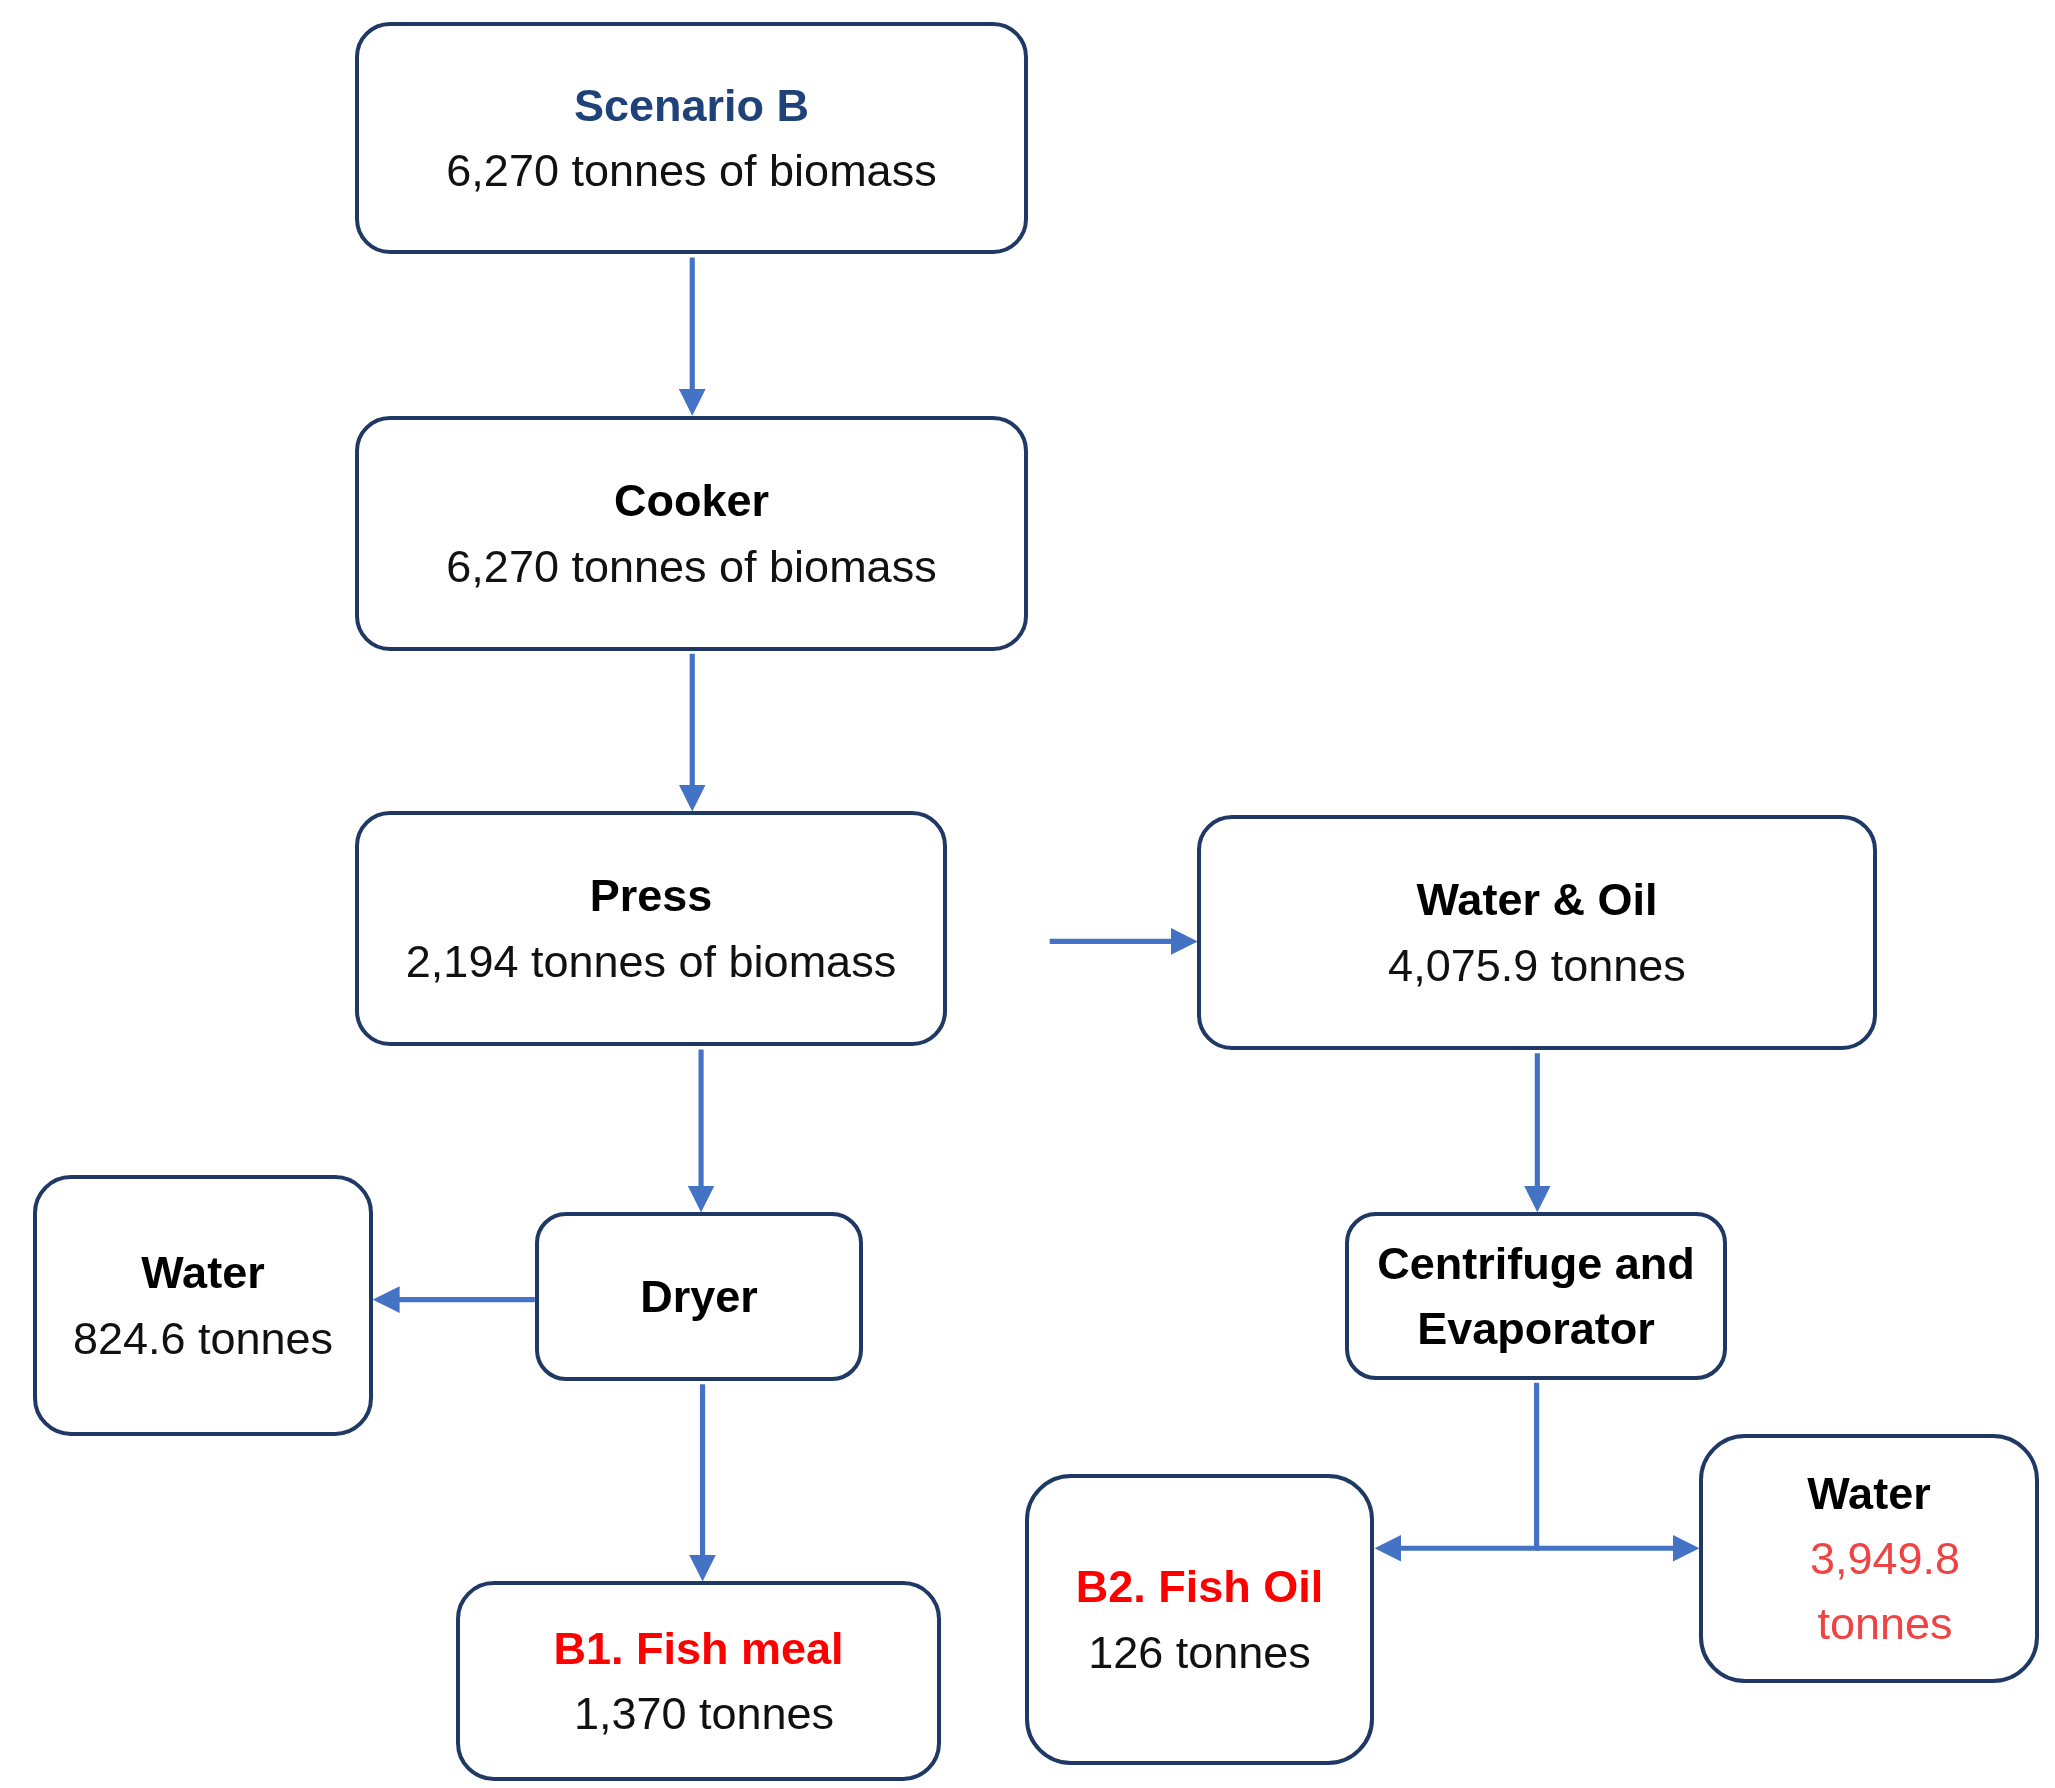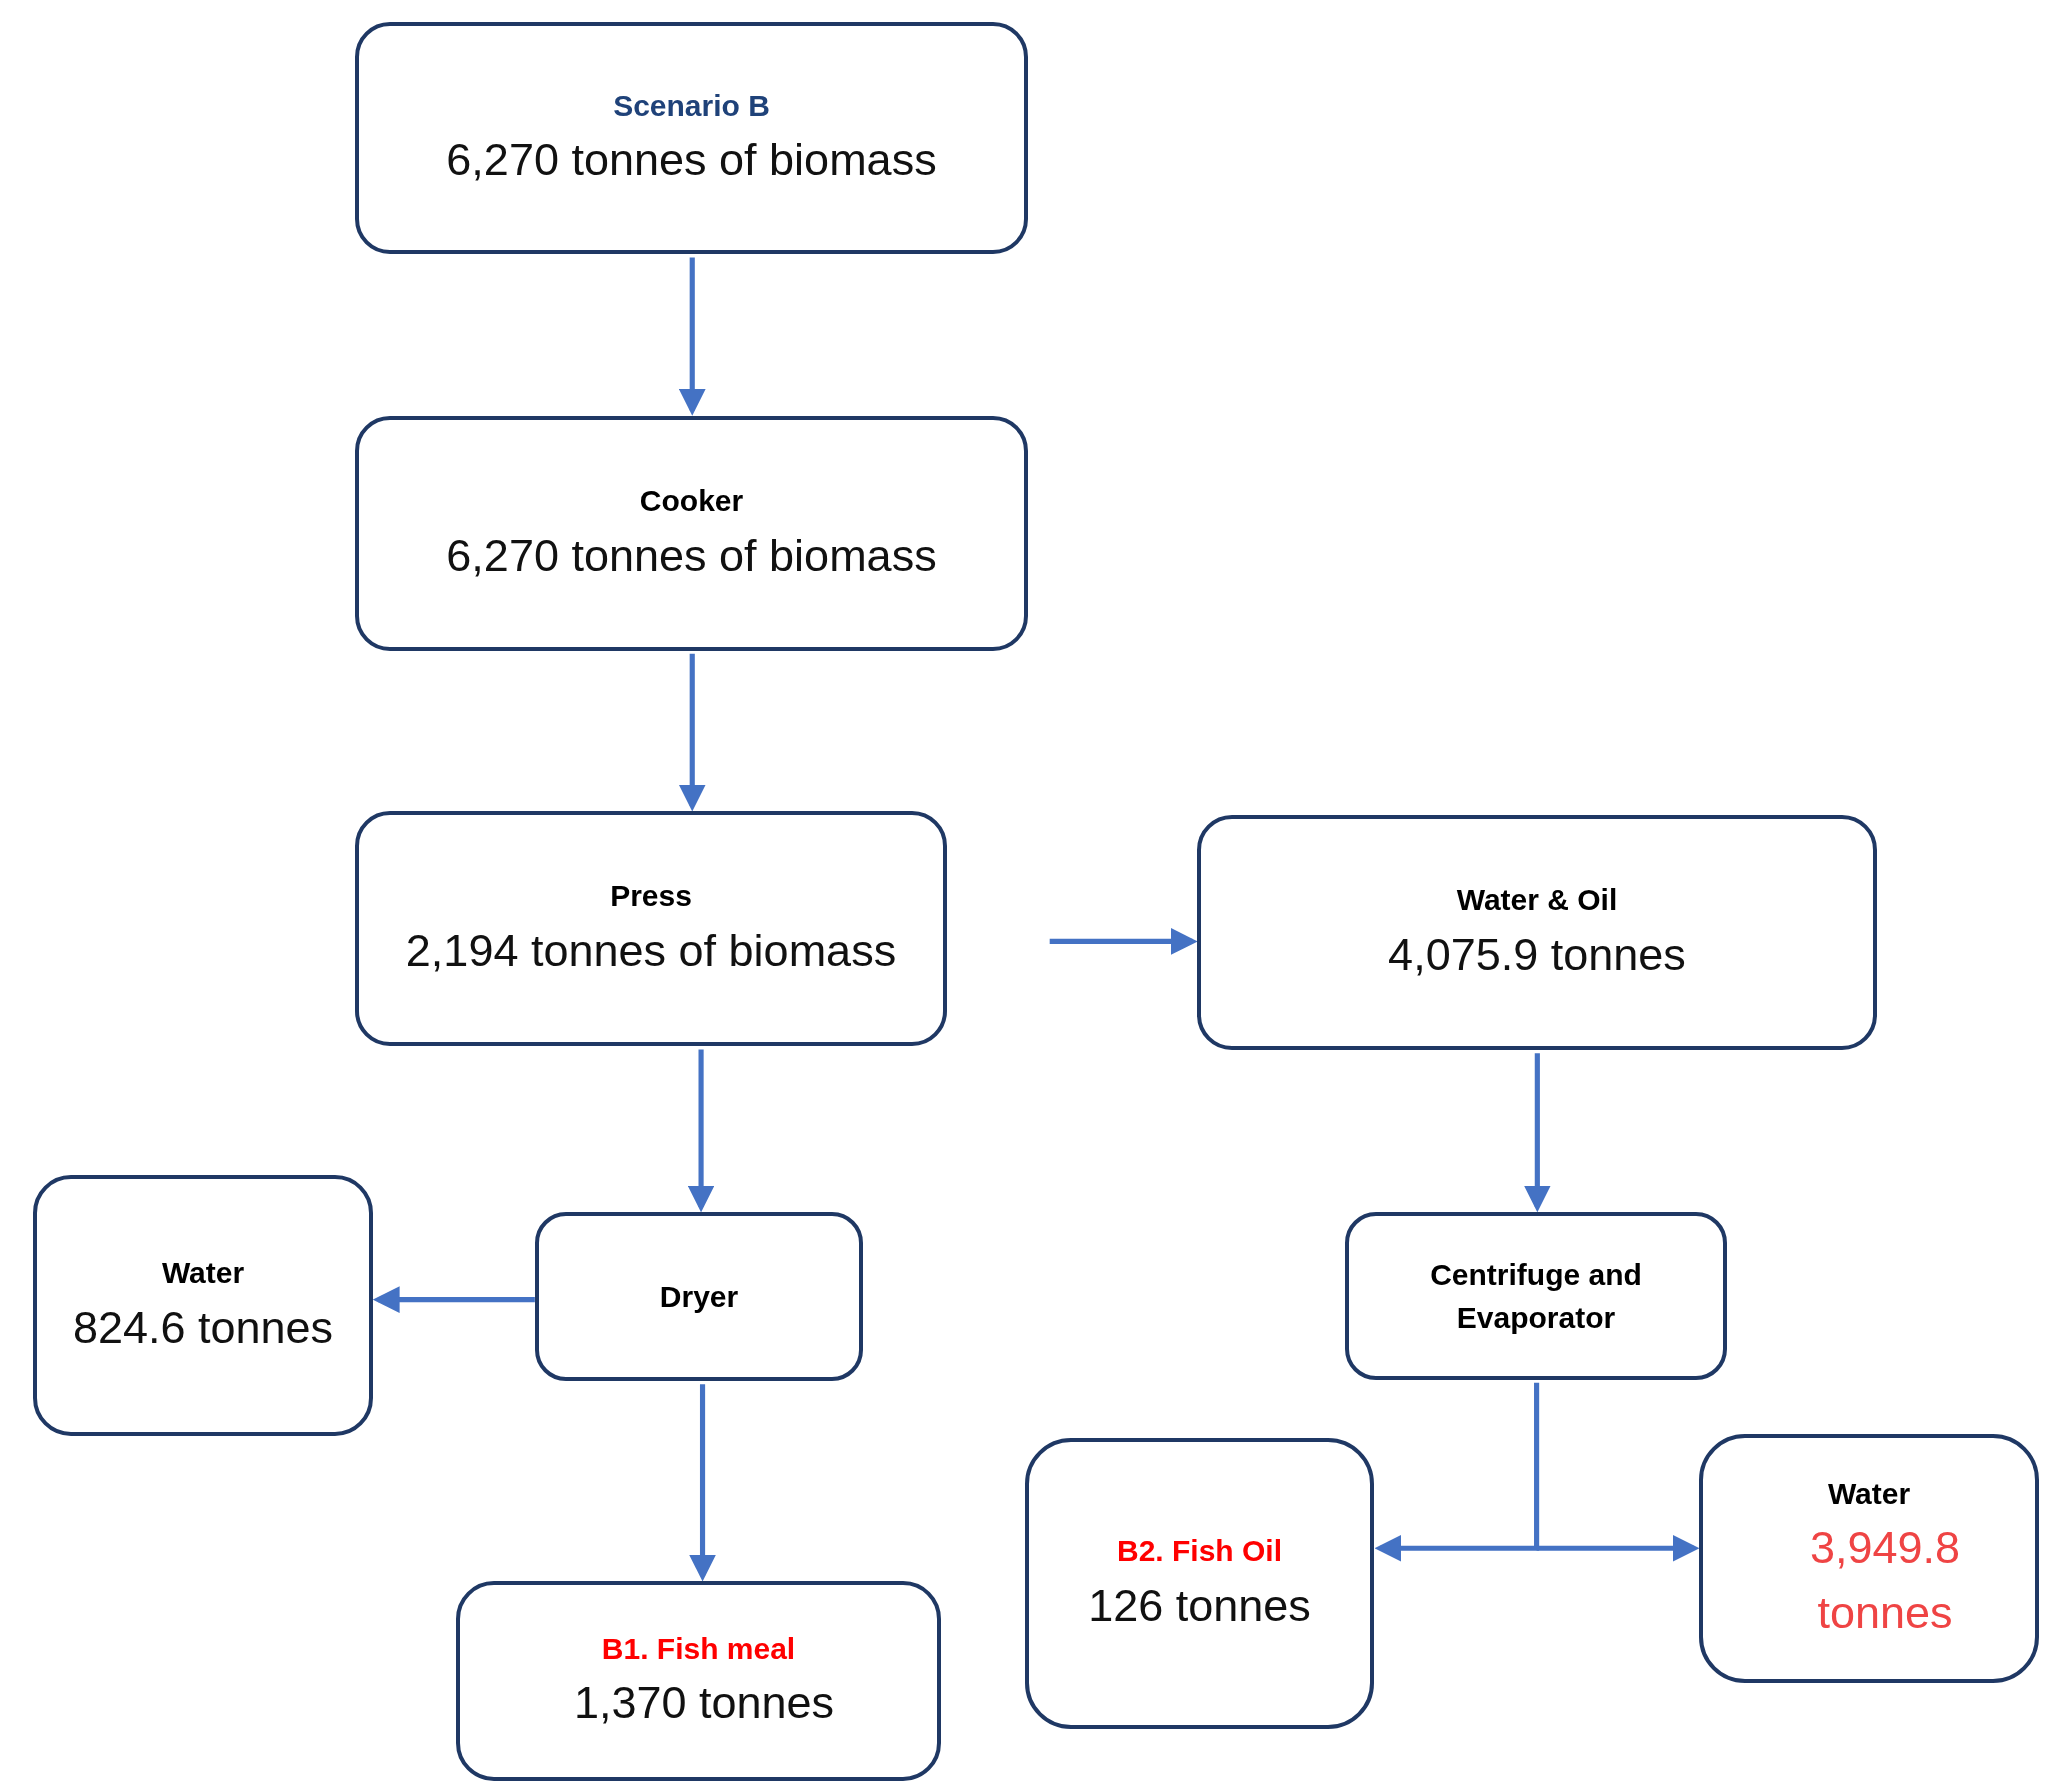--- a/index.html
+++ b/index.html
@@ -25,21 +25,21 @@
     border-width: 4.4px;
     display: flex;
     flex-direction: column;
     align-items: center;
     justify-content: center;
     text-align: center;
     padding: 7.4px 11.8px;
   }
   .node-title {
     font-weight: bold;
-    font-size: 30px;
+    font-size: 45px;
     line-height: 1.45;
     white-space: pre-line;
   }
   .node-value {
     font-size: 45px;
     line-height: 1.45;
   }
 </style>
 </head>
 <body>
@@ -84,21 +84,21 @@
     <div class="node" style="left: 1345px; top: 1212px; width: 382px; height: 168px; border-radius: 31px; border-color: rgb(31, 56, 100);">
       <div class="node-title" style="color: rgb(0, 0, 0);">Centrifuge and Evaporator</div>
     </div>
     <div class="node" style="left: 535px; top: 1212px; width: 328px; height: 169px; border-radius: 31px; border-color: rgb(31, 56, 100);">
       <div class="node-title" style="color: rgb(0, 0, 0);">Dryer</div>
     </div>
     <div class="node" style="left: 456px; top: 1581px; width: 485px; height: 200px; border-radius: 38px; border-color: rgb(31, 56, 100);">
       <div class="node-title" style="color: rgb(255, 0, 0);">B1. Fish meal</div>
       <div class="node-value" style="color: rgb(17, 17, 17); margin-left: 11px;">1,370 tonnes</div>
     </div>
-    <div class="node" style="left: 1025px; top: 1438px; width: 349px; height: 291px; border-radius: 46px; border-color: rgb(31, 56, 100);">
+    <div class="node" style="left: 1025px; top: 1474px; width: 349px; height: 291px; border-radius: 46px; border-color: rgb(31, 56, 100);">
       <div class="node-title" style="color: rgb(255, 0, 0);">B2. Fish Oil</div>
       <div class="node-value" style="color: rgb(17, 17, 17);">126 tonnes</div>
     </div>
     <div class="node" style="left: 1699px; top: 1434px; width: 340px; height: 249px; border-radius: 46px; border-color: rgb(31, 56, 100);">
       <div class="node-title" style="color: rgb(0, 0, 0);">Water</div>
       <div class="node-value" style="color: #ef4444; margin-left: 32px;">3,949.8 tonnes</div>
     </div>
   </div>
 
 

